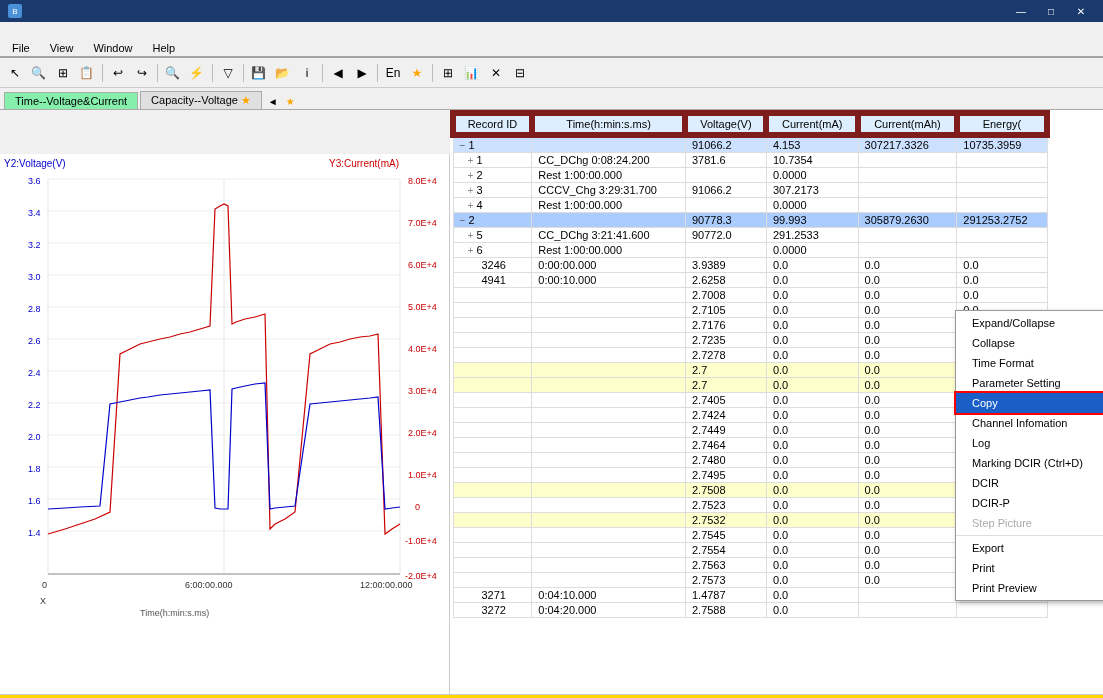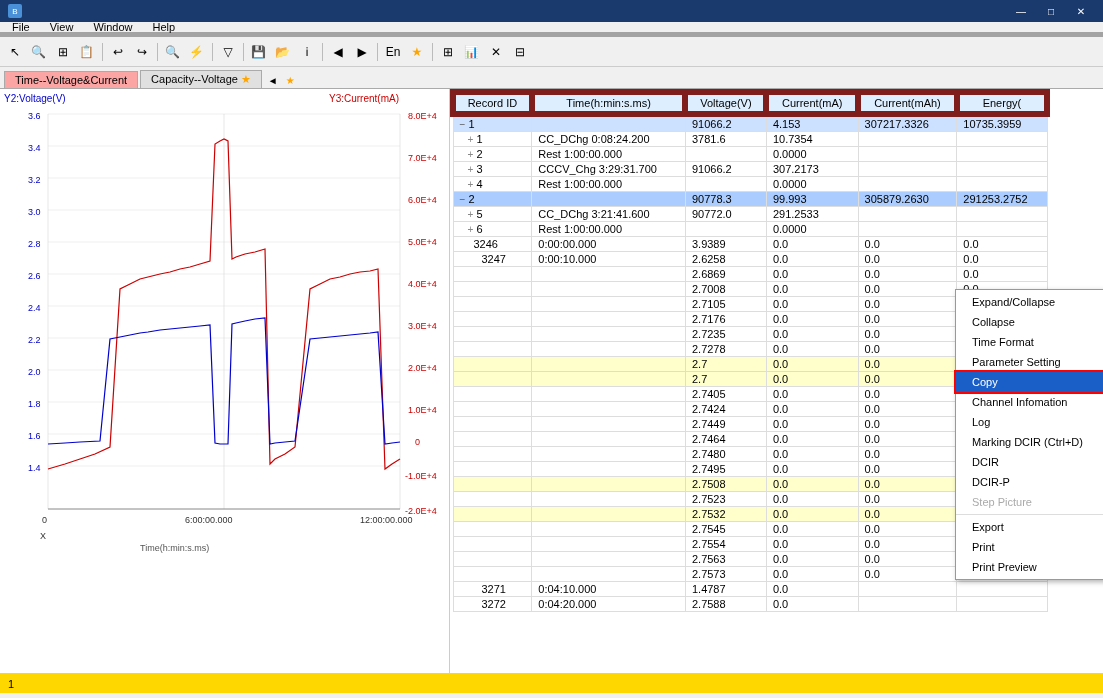--- a/index.html
+++ b/index.html
@@ -17,25 +17,25 @@
       font-size: 11px;
     }
     .title-bar-left { display: flex; align-items: center; gap: 6px; }
     .title-bar-icon { width: 14px; height: 14px; background: #4a90d9; border-radius: 2px; display: flex; align-items: center; justify-content: center; font-size: 8px; color: white; }
     .title-bar-controls { display: flex; gap: 2px; }
     .title-btn { width: 28px; height: 16px; background: transparent; border: none; color: white; cursor: pointer; font-size: 10px; display: flex; align-items: center; justify-content: center; }
 
     
     .menu-bar {
       background: #f0f0f0;
-      height: 15px;
+      height: 36px;
       display: flex;
-      align-items: center;
+      align-items: flex-end;
       padding: 0 4px;
-      border-bottom: 5px solid #a3a3a3;
+      border-bottom: 2px solid #a3a3a3;
       gap: 4px;
     }
     .menu-item { padding: 2px 8px; cursor: pointer; font-size: 11px; }
 
     
     .toolbar {
       background: #f0f0f0;
       height: 30px;
       display: flex;
       align-items: center;
@@ -64,38 +64,39 @@
     }
     .tab {
       padding: 2px 10px;
       border: 1px solid #aaa;
       border-bottom: none;
       background: #e0e0e0;
       cursor: pointer;
       font-size: 11px;
       margin-right: 2px;
     }
-    .tab.active { background: #fca5a5; font-weight: normal; }
+    .tab.active { background: #86efac; font-weight: normal; }
     .tab-star { color: orange; }
     .tab-arrow { font-size: 10px; padding: 2px 4px; cursor: pointer; }
 
     
     .main-area {
       display: flex;
       height: calc(698px - 22px - 20px - 30px - 22px - 20px);
       
     }
 
     
     .chart-area {
       width: 450px;
       background: white;
       border-right: 1px solid #ccc;
       position: relative;
       overflow: hidden;
+      margin-top: 44px;
     }
 
     
     .data-area {
       flex: 1;
       overflow: auto;
       position: relative;
       background: white;
     }
     table.data-table {
@@ -442,39 +443,31 @@
       </tr>
           <tr>
         <td style="padding-left:14px;"><span class="expand-btn" style="color:#888;">+</span> 6</td>
         <td>Rest 1:00:00.000</td>
         <td></td>
         <td>0.0000</td>
         <td></td>
         <td></td>
       </tr>
           <tr>
-        <td style="padding-left:20px;">3246</td>
+        <td style="padding-left:28px;">3246</td>
         <td>0:00:00.000</td>
         <td>3.9389</td>
         <td>0.0</td>
         <td>0.0</td>
         <td>0.0</td>
       </tr>
           <tr>
-        <td style="padding-left:28px;">3247</td>
+        <td style="padding-left:28px;">4941</td>
         <td>0:00:10.000</td>
         <td>2.6258</td>
-        <td>0.0</td>
-        <td>0.0</td>
-        <td>0.0</td>
-      </tr>
-          <tr>
-        <td style="padding-left:28px;"></td>
-        <td></td>
-        <td>2.6869</td>
         <td>0.0</td>
         <td>0.0</td>
         <td>0.0</td>
       </tr>
           <tr>
         <td style="padding-left:28px;"></td>
         <td></td>
         <td>2.7008</td>
         <td>0.0</td>
         <td>0.0</td>

